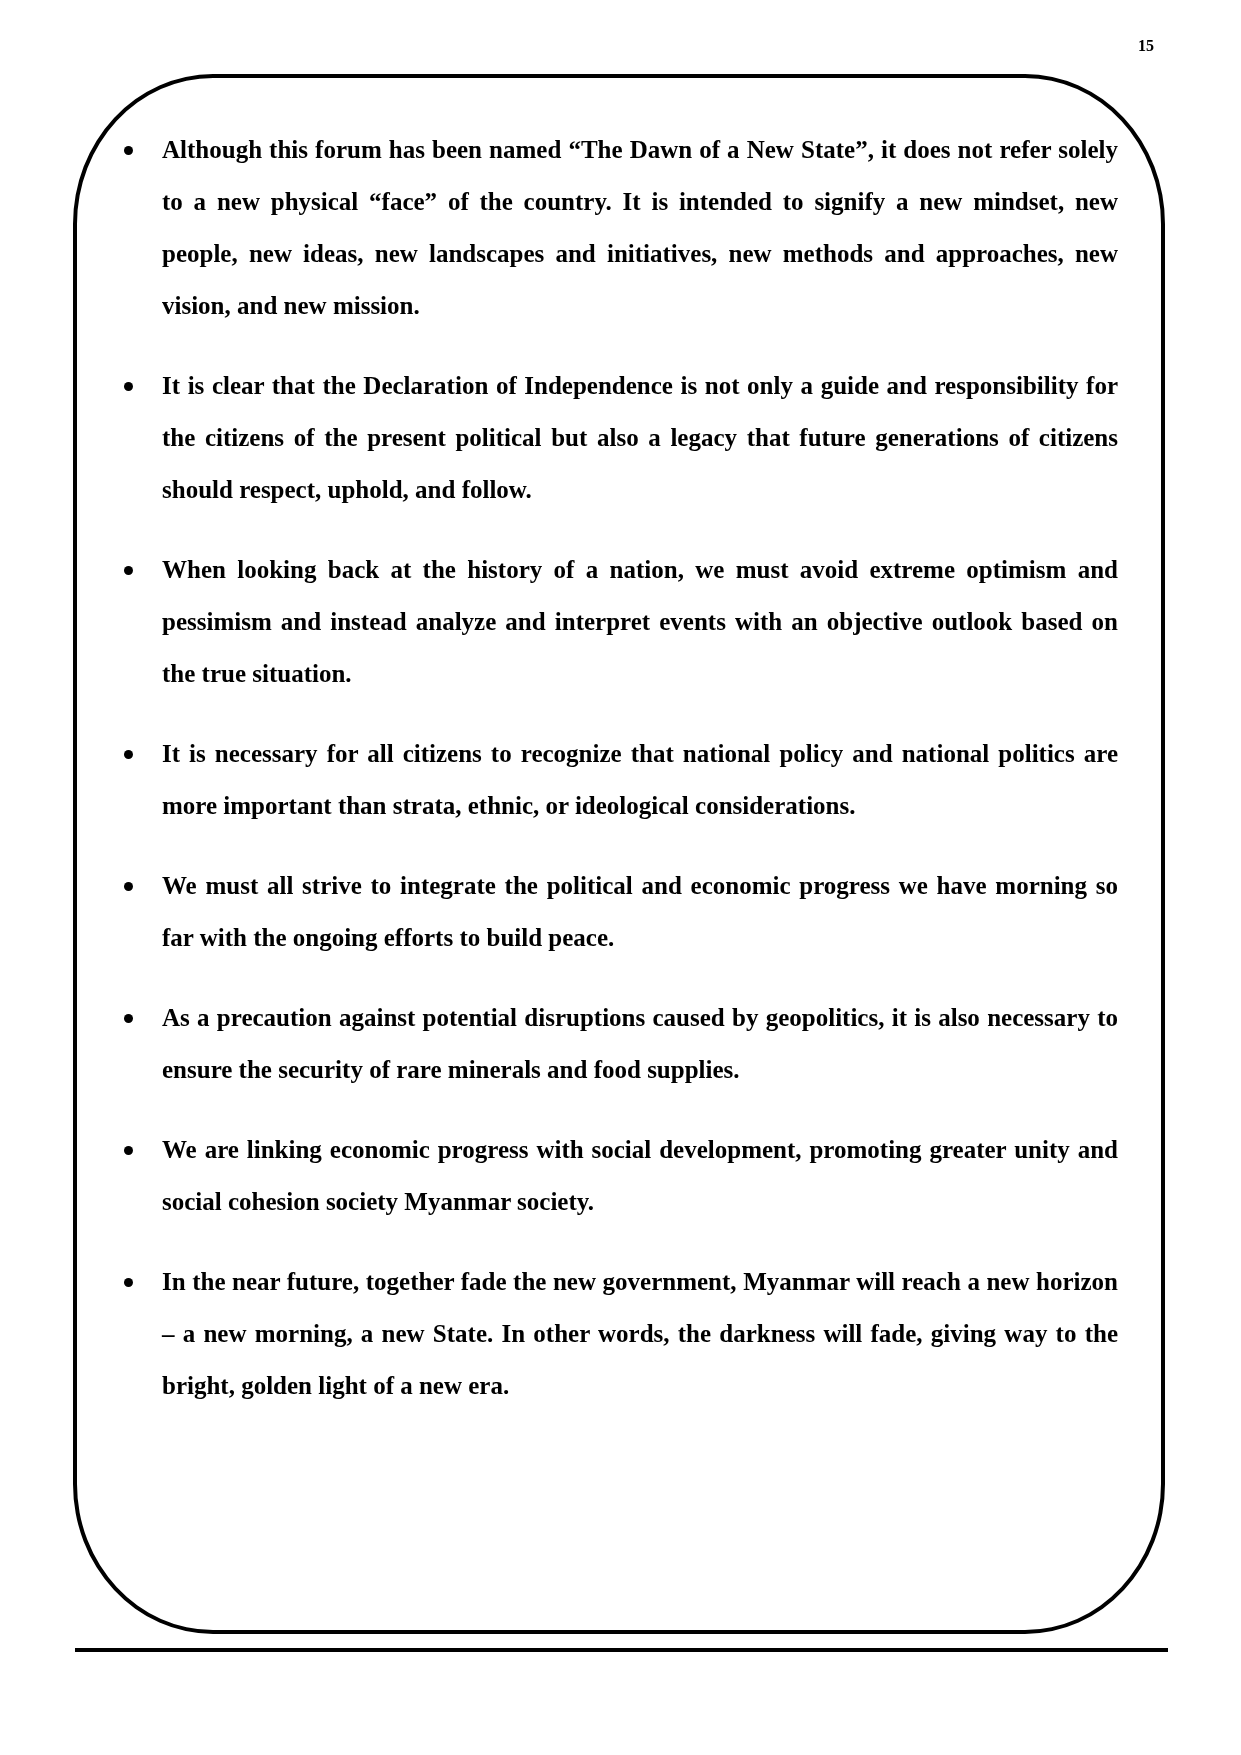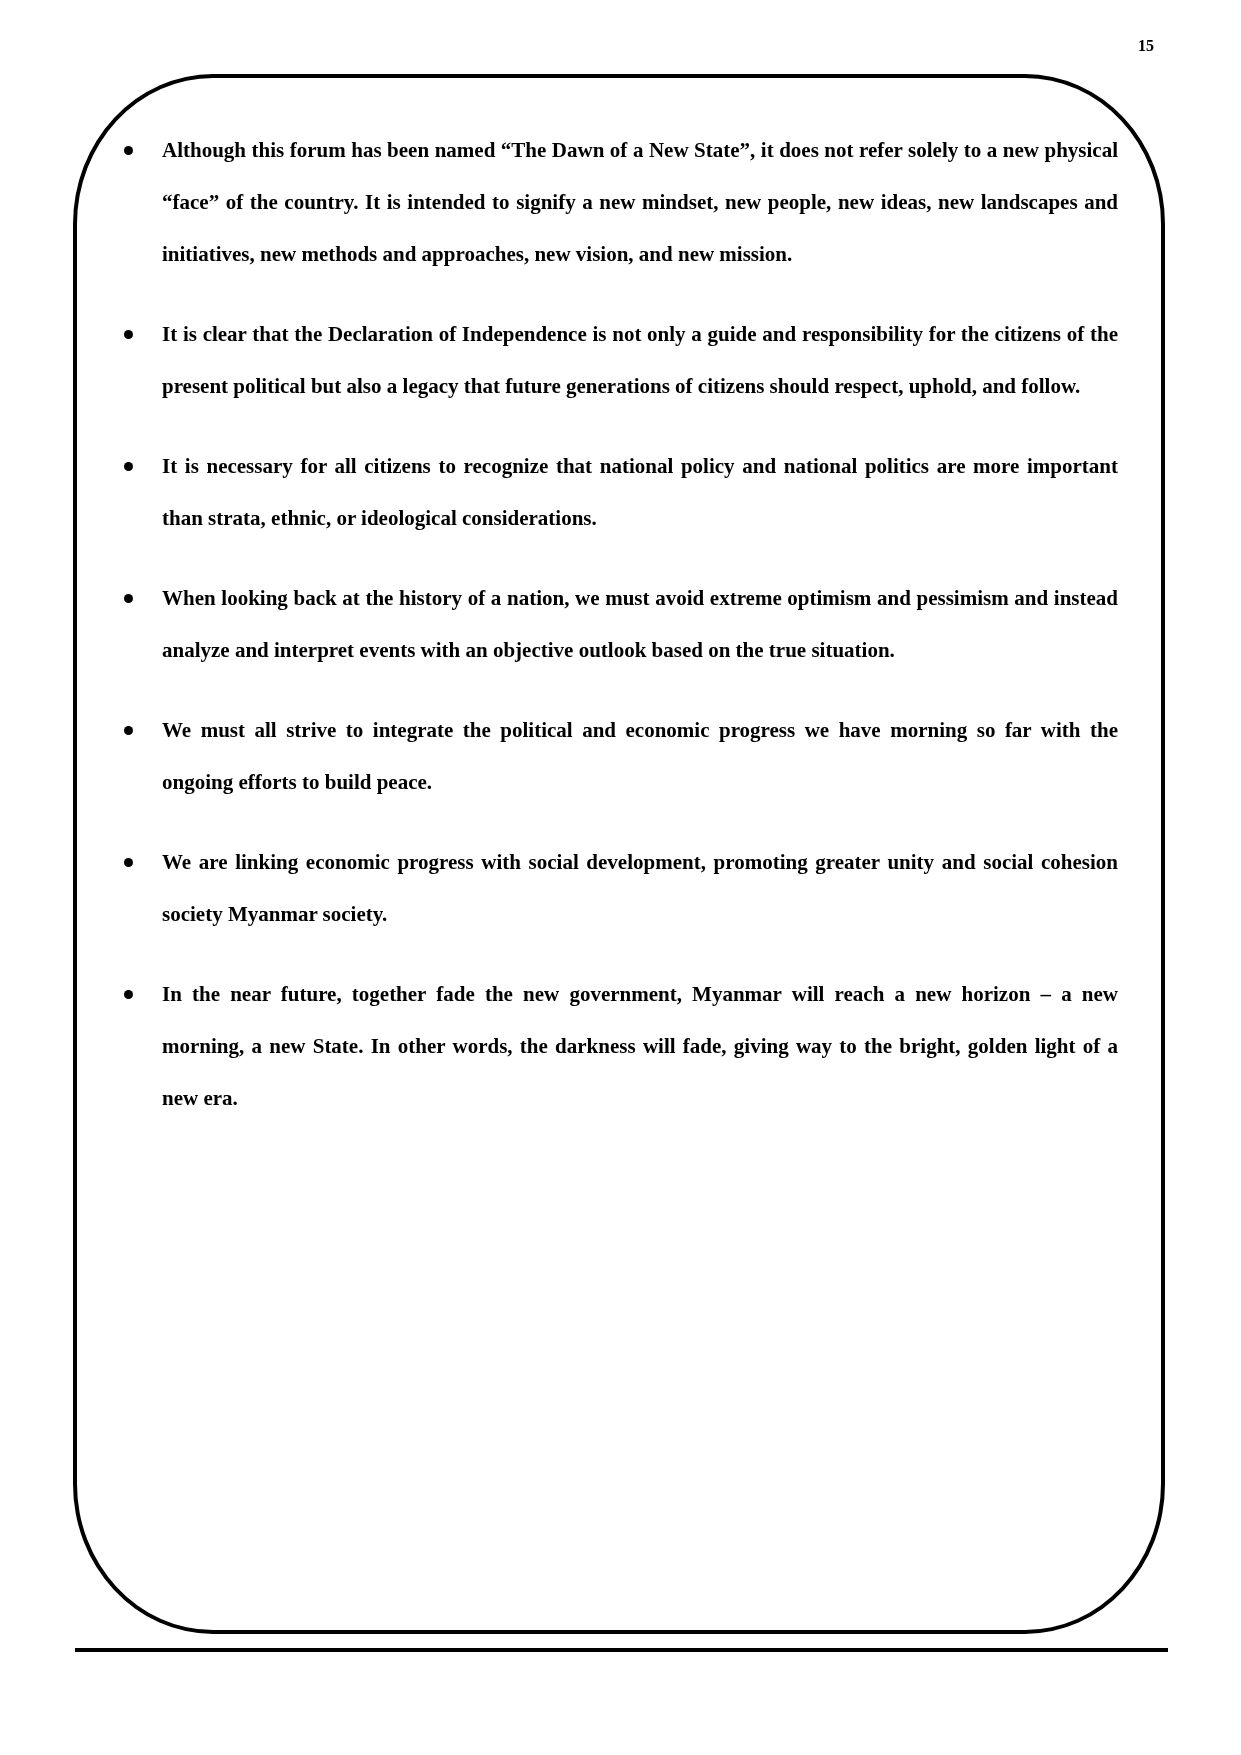--- a/index.html
+++ b/index.html
@@ -38,21 +38,21 @@
       left: 118px;
       top: 124px;
       width: 1000px;
       margin: 0;
       padding: 0;
       list-style: none;
     }
     .bullet-item {
       position: relative;
       padding-left: 44px;
-      font-size: 21px;
+      font-size: 25px;
       font-weight: bold;
       line-height: 52px;
       text-align: justify;
       margin-bottom: 28px;
     }
     .bullet-item:last-child { margin-bottom: 0; }
     .bullet-dot {
       position: absolute;
       left: 6px;
       top: 22px;
@@ -82,29 +82,33 @@
   <li class="bullet-item">
     <span class="bullet-dot"></span>
     <span class="bullet-text">Although this forum has been named “The Dawn of a New State”, it does not refer solely to a new physical “face” of the country. It is intended to signify a new mindset, new people, new ideas, new landscapes and initiatives, new methods and approaches, new vision, and new mission.</span>
   </li>
   <li class="bullet-item">
     <span class="bullet-dot"></span>
     <span class="bullet-text">It is clear that the Declaration of Independence is not only a guide and responsibility for the citizens of the present political but also a legacy that future generations of citizens should respect, uphold, and follow.</span>
   </li>
   <li class="bullet-item">
     <span class="bullet-dot"></span>
+    <span class="bullet-text">When looking back at the history of a nation, we must avoid extreme optimism and pessimism and instead analyze and interpret events with an objective outlook based on the true situation.</span>
+  </li>
+  <li class="bullet-item">
+    <span class="bullet-dot"></span>
     <span class="bullet-text">It is necessary for all citizens to recognize that national policy and national politics are more important than strata, ethnic, or ideological considerations.</span>
   </li>
   <li class="bullet-item">
     <span class="bullet-dot"></span>
-    <span class="bullet-text">When looking back at the history of a nation, we must avoid extreme optimism and pessimism and instead analyze and interpret events with an objective outlook based on the true situation.</span>
+    <span class="bullet-text">We must all strive to integrate the political and economic progress we have morning so far with the ongoing efforts to build peace.</span>
   </li>
   <li class="bullet-item">
     <span class="bullet-dot"></span>
-    <span class="bullet-text">We must all strive to integrate the political and economic progress we have morning so far with the ongoing efforts to build peace.</span>
+    <span class="bullet-text">As a precaution against potential disruptions caused by geopolitics, it is also necessary to ensure the security of rare minerals and food supplies.</span>
   </li>
   <li class="bullet-item">
     <span class="bullet-dot"></span>
     <span class="bullet-text">We are linking economic progress with social development, promoting greater unity and social cohesion society Myanmar society.</span>
   </li>
   <li class="bullet-item">
     <span class="bullet-dot"></span>
     <span class="bullet-text">In the near future, together fade the new government, Myanmar will reach a new horizon – a new morning, a new State. In other words, the darkness will fade, giving way to the bright, golden light of a new era.</span>
   </li>
 </ul>

